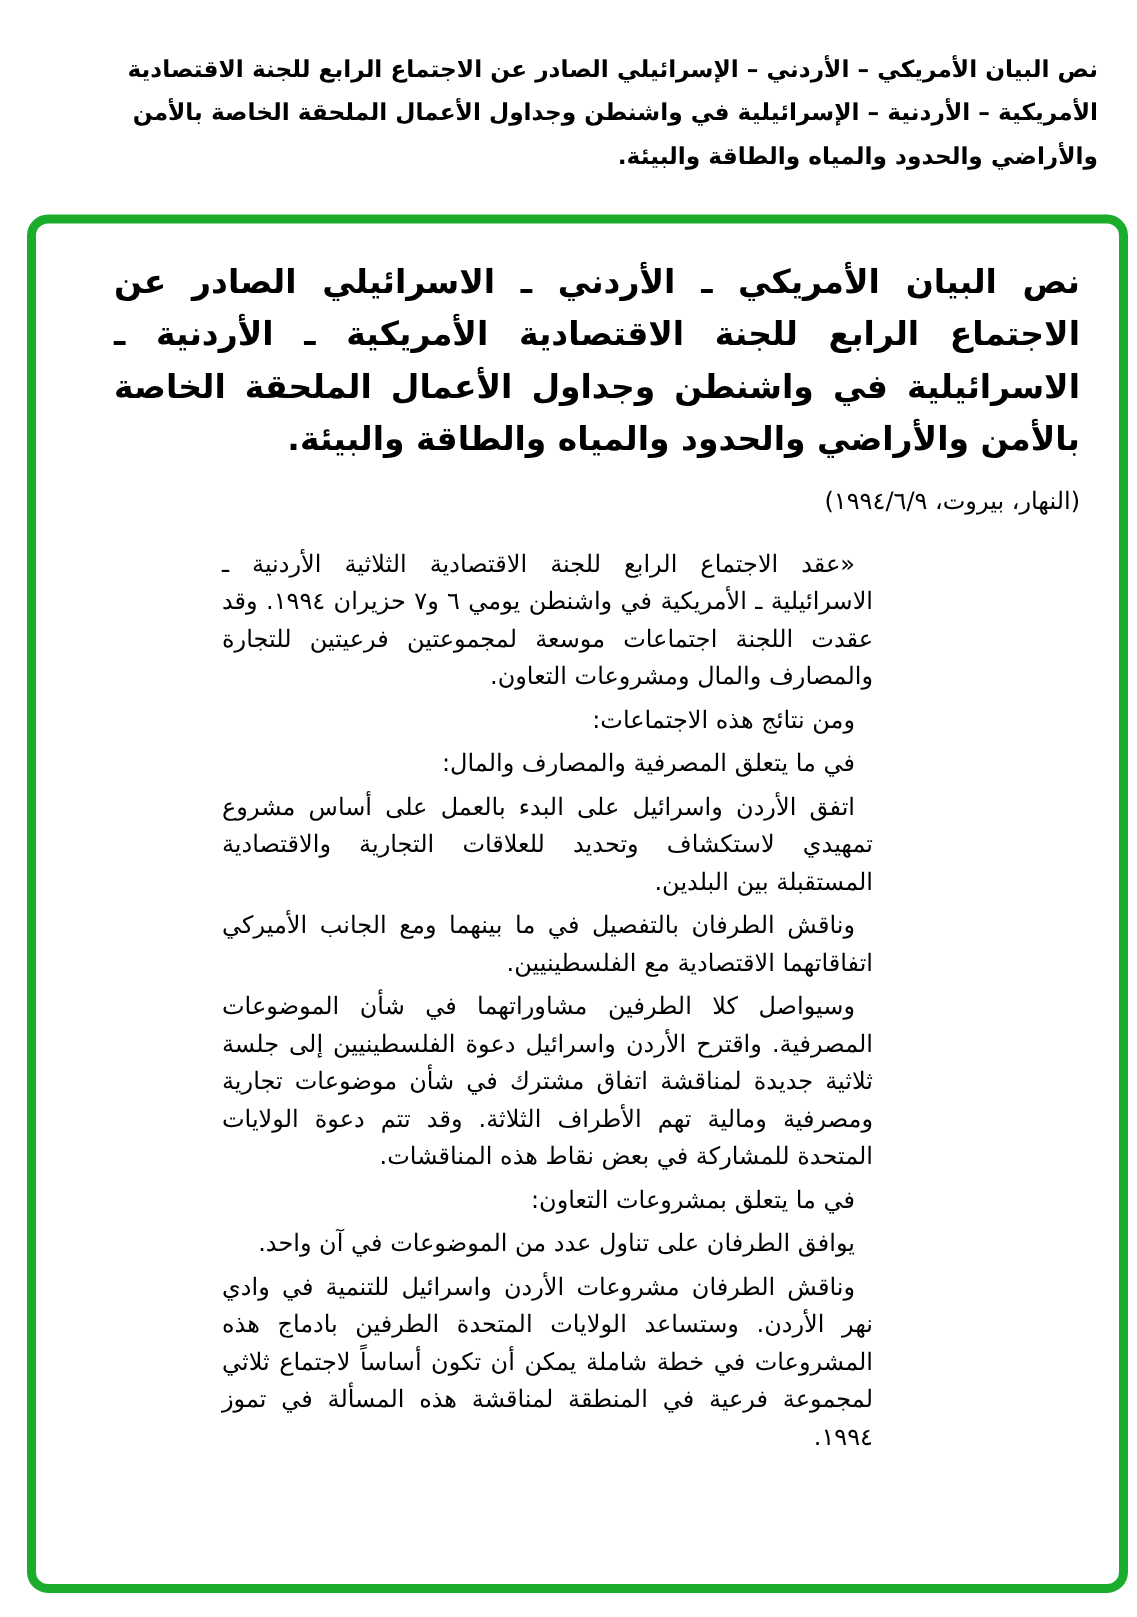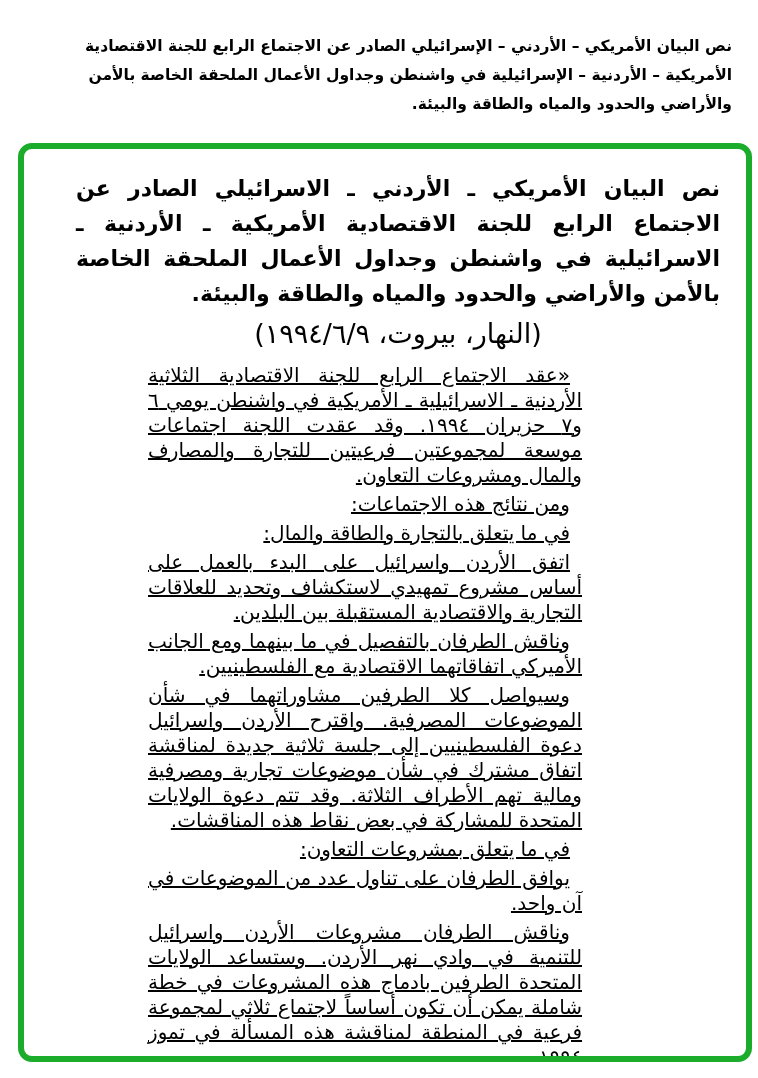--- a/index.html
+++ b/index.html
@@ -45,32 +45,31 @@
   .doc-title {
     margin: 22px 26px 0 52px;
     font-size: 22px;
     font-weight: bold;
     line-height: 35px;
     text-align: justify;
     text-justify: inter-word;
   }
   .byline {
     margin: 8px 26px 0 52px;
-    font-size: 27px;
+    font-size: 16px;
     line-height: 30px;
     direction: rtl;
-    text-align: center;
+    text-align: right;
   }
   .body-col {
     margin: 14px 164px 0 124px;
-    font-size: 20px;
+    font-size: 16px;
     line-height: 25px;
     text-align: justify;
     text-justify: inter-word;
-    text-decoration: underline;
   }
   .para {
     margin: 0 0 4px 0;
     text-indent: 12px;
   }
   .para.subhead {
     margin: 2px 0 4px 0;
   }
 </style>
 </head>
@@ -82,21 +81,21 @@
     <div class="header-title">نص البيان الأمريكي – الأردني – الإسرائيلي الصادر عن الاجتماع الرابع للجنة الاقتصادية الأمريكية – الأردنية – الإسرائيلية في واشنطن وجداول الأعمال الملحقة الخاصة بالأمن والأراضي والحدود والمياه والطاقة والبيئة.</div>
   </div>
 
   <div class="frame" style="border-color: rgb(28, 172, 44);">
     <div class="doc-title">نص البيان الأمريكي ـ الأردني ـ الاسرائيلي الصادر عن الاجتماع الرابع للجنة الاقتصادية الأمريكية ـ الأردنية ـ الاسرائيلية في واشنطن وجداول الأعمال الملحقة الخاصة بالأمن والأراضي والحدود والمياه والطاقة والبيئة.</div>
     <div class="byline">(النهار، بيروت، ١٩٩٤/٦/٩)</div>
     <div class="body-col">
 
     <p class="para body">«عقد الاجتماع الرابع للجنة الاقتصادية الثلاثية الأردنية ـ الاسرائيلية ـ الأمريكية في واشنطن يومي ٦ و٧ حزيران ١٩٩٤. وقد عقدت اللجنة اجتماعات موسعة لمجموعتين فرعيتين للتجارة والمصارف والمال ومشروعات التعاون.</p>
         <p class="para subhead">ومن نتائج هذه الاجتماعات:</p>
-        <p class="para subhead">في ما يتعلق بالتجارة والطاقة والمال:</p>
+        <p class="para subhead">في ما يتعلق المصرفية والمصارف والمال:</p>
         <p class="para body">اتفق الأردن واسرائيل على البدء بالعمل على أساس مشروع تمهيدي لاستكشاف وتحديد للعلاقات التجارية والاقتصادية المستقبلة بين البلدين.</p>
         <p class="para body">وناقش الطرفان بالتفصيل في ما بينهما ومع الجانب الأميركي اتفاقاتهما الاقتصادية مع الفلسطينيين.</p>
         <p class="para body">وسيواصل كلا الطرفين مشاوراتهما في شأن الموضوعات المصرفية. واقترح الأردن واسرائيل دعوة الفلسطينيين إلى جلسة ثلاثية جديدة لمناقشة اتفاق مشترك في شأن موضوعات تجارية ومصرفية ومالية تهم الأطراف الثلاثة. وقد تتم دعوة الولايات المتحدة للمشاركة في بعض نقاط هذه المناقشات.</p>
         <p class="para subhead">في ما يتعلق بمشروعات التعاون:</p>
         <p class="para body">يوافق الطرفان على تناول عدد من الموضوعات في آن واحد.</p>
         <p class="para body">وناقش الطرفان مشروعات الأردن واسرائيل للتنمية في وادي نهر الأردن. وستساعد الولايات المتحدة الطرفين بادماج هذه المشروعات في خطة شاملة يمكن أن تكون أساساً لاجتماع ثلاثي لمجموعة فرعية في المنطقة لمناقشة هذه المسألة في تموز ١٩٩٤.</p>
       </div>
   </div>
 
 </div>

